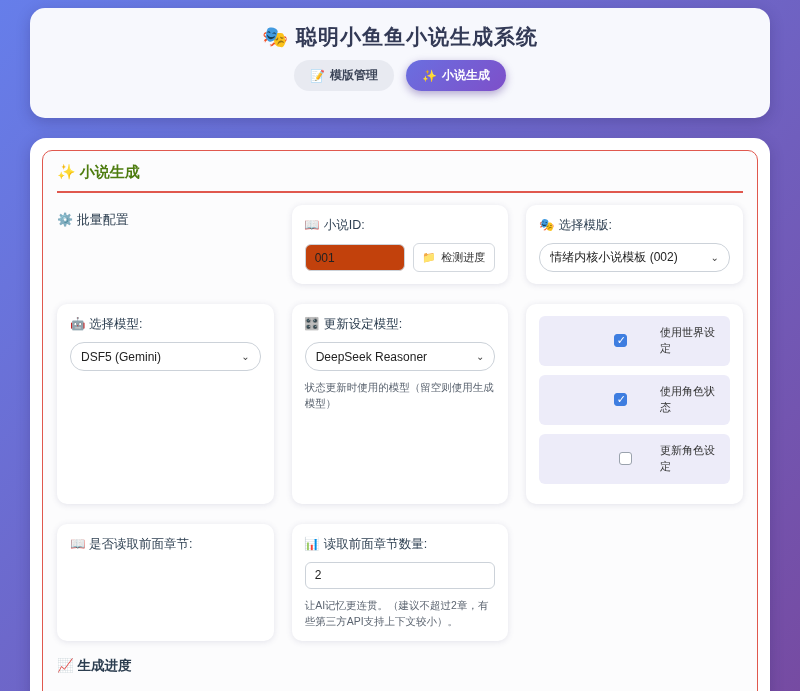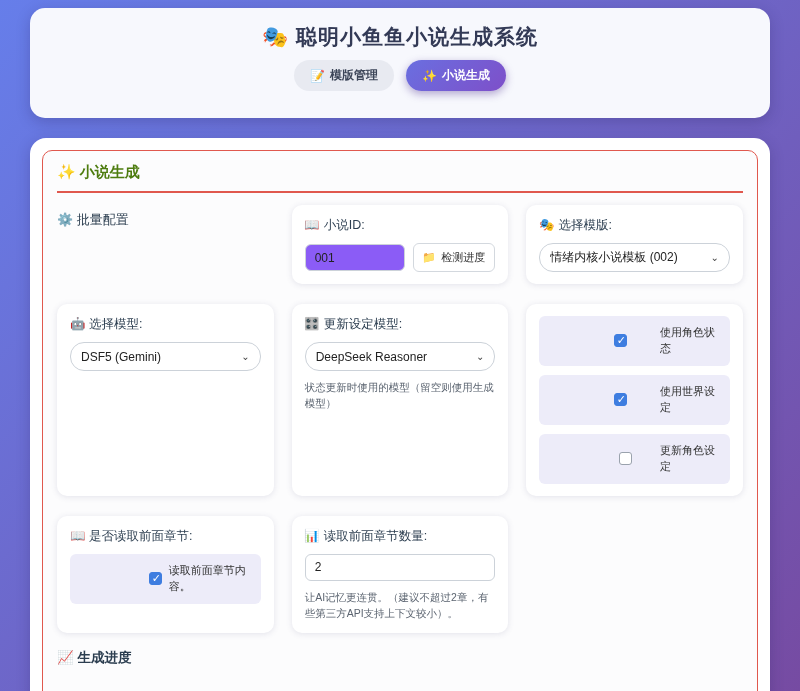--- a/index.html
+++ b/index.html
@@ -54,39 +54,39 @@
     background:#fff; border-radius:10px; padding:12px 13px;
     box-shadow:0 1px 6px rgba(70,70,120,.14);
   }
   .card-label { display:block; margin-bottom:9px; }
   .row { display:flex; gap:8px; align-items:center; }
   .text-input {
     width:100%; height:27px; border:1px solid #ccd2d9; border-radius:6px;
     padding:0 9px; font-size:12px; color:#222; background:#fff;
     font-family:inherit;
   }
-  .text-input.autofill { background:#8b5cf6; }
+  .text-input.autofill { background:#c2410c; }
   .mini-btn {
     flex:0 0 auto; display:inline-flex; gap:5px; align-items:center;
     background:#fff; border:1px solid #d3d8de; border-radius:6px;
     font-size:11px; color:#333; padding:6px 9px; cursor:pointer; white-space:nowrap;
   }
   .select {
     height:29px; border:1px solid #ccd2d9; border-radius:14px; background:#fff;
     display:flex; align-items:center; justify-content:space-between;
     padding:0 10px; font-size:12px; color:#222; cursor:pointer;
   }
   .chevron { font-size:10px; color:#444; }
   .hint { margin-top:8px; font-size:10.5px; color:#5b6470; line-height:1.55; }
   
   .chk-row {
     background:#edecf9; border-radius:6px; padding:9px 10px;
     display:flex; align-items:center; margin-bottom:9px; min-height:40px;
   }
-  .chk-row:last-child { margin-bottom:0;padding-left:17px; }
+  .chk-row:last-child { margin-bottom:8px;padding-left:17px; }
   .cb {
     width:13px; height:13px; border-radius:3px; background:#fff;
     border:1px solid #9aa2ad; margin-left:38%; flex:0 0 auto; cursor:pointer;
     position:relative;
   }
   .cb.checked { background:#3e7de0; border-color:#3e7de0; }
   .cb.checked::after {
     content:"✓"; position:absolute; left:1.5px; top:-1.5px;
     color:#fff; font-size:11px; font-weight:bold;
   }
@@ -179,41 +179,37 @@
         <div class="select">
           <span>DeepSeek Reasoner</span>
           <span class="chevron">⌄</span>
         </div>
         <div class="hint">状态更新时使用的模型（留空则使用生成模型）</div>
       </div>
 
       <div class="card">
         <div class="chk-row">
           <span class="cb checked"></span>
-          <span class="cb-label">使用角色状态</span>
+          <span class="cb-label">使用世界设定</span>
         </div>
         <div class="chk-row">
           <span class="cb checked"></span>
-          <span class="cb-label">使用世界设定</span>
+          <span class="cb-label">使用角色状态</span>
         </div>
         <div class="chk-row">
           <span class="cb"></span>
           <span class="cb-label">更新角色设定</span>
         </div>
       </div>
 
       <div class="card">
         <span class="card-label">
           <span class="ico">📖</span>
           <span>是否读取前面章节:</span>
         </span>
-        <div class="chk-row">
-          <span class="cb checked"></span>
-          <span class="cb-label wide">读取前面章节内容。</span>
-        </div>
       </div>
 
       <div class="card">
         <span class="card-label">
           <span class="ico">📊</span>
           <span>读取前面章节数量:</span>
         </span>
         <input class="text-input" readonly="" value="2" style="">
         <div class="hint">让AI记忆更连贯。（建议不超过2章，有些第三方API支持上下文较小）。</div>
       </div>

